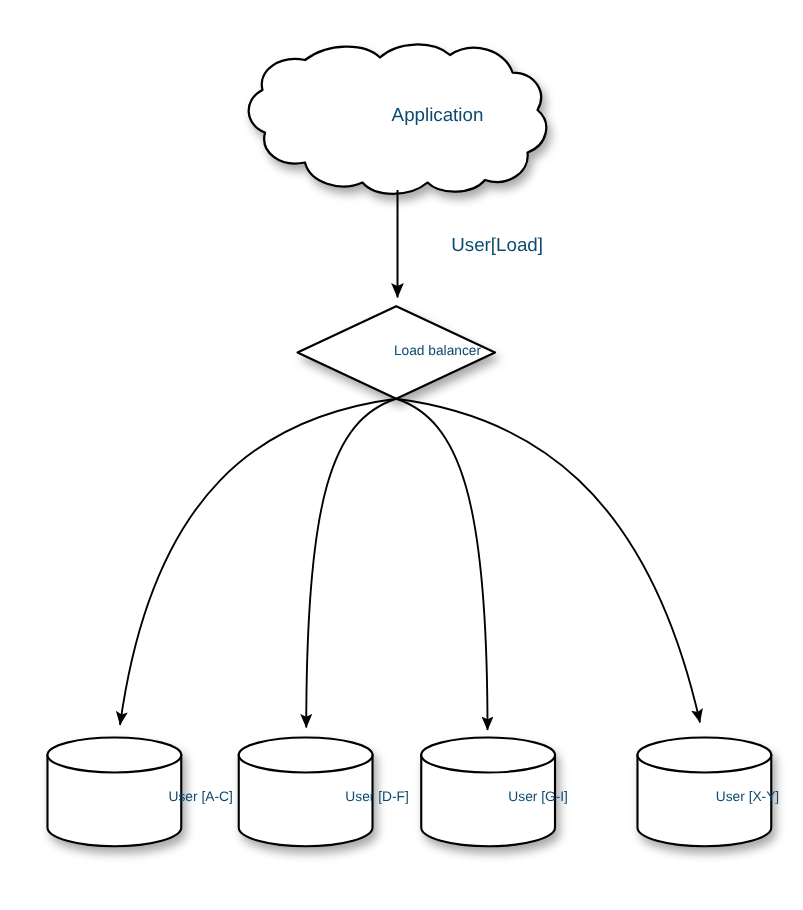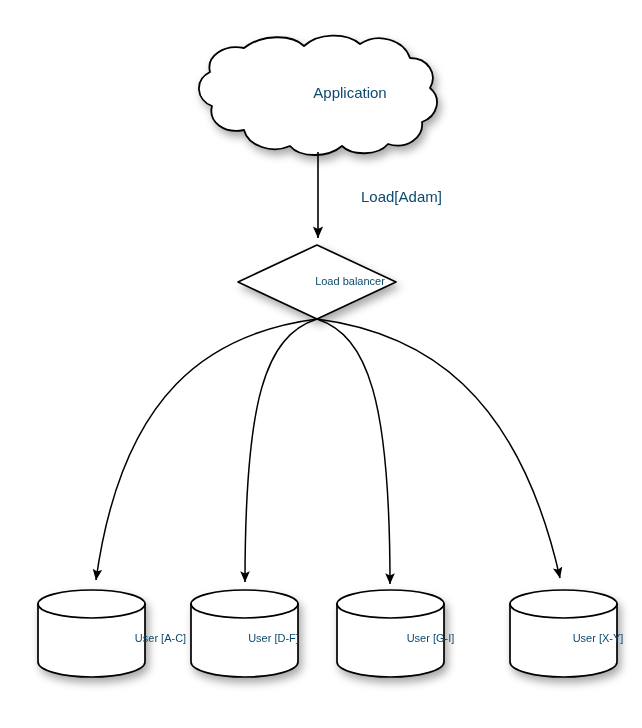--- a/index.html
+++ b/index.html
@@ -52,21 +52,21 @@
     font-size: 15px;
     left: 332px;
     top: 188px;
   }
   .label-db {
     font-size: 11px;
     top: 632px;
     text-align: center;
   }
   .db1 { left: 38px;  width: 107px; margin-left: 40px; }
-  .db2 { left: 191px; width: 107px; }
+  .db2 { left: 191px; width: 107px; text-align: right; }
   .db3 { left: 337px; width: 129px; }
   .db4 { left: 510px; width: 118px; }
 </style>
 </head>
 <body>
 
 <div id="diagram-root">
 
   <svg class="canvas" viewBox="0 0 642 728">
     <defs>
@@ -131,21 +131,21 @@
     </g>
 
     <g filter="url(#softshadow)">
       <path d="M 510 604 L 510 662 A 53.5 15 0 0 0 617 662 L 617 604 Z" fill="#ffffff" stroke="#000000" stroke-width="1.7"></path>
       <ellipse cx="563.5" cy="604" rx="53.5" ry="14" fill="#ffffff" stroke="#000000" stroke-width="1.7"></ellipse>
     </g>
   </svg>
 
   <div class="node-label label-cloud">Application</div>
 
-  <div class="node-label label-edge">Load[Adam]</div>
+  <div class="node-label label-edge">User[Load]</div>
 
   <div class="node-label label-diamond">Load balancer</div>
 
   <div class="node-label label-db db1">User [A-C]</div>
 
   <div class="node-label label-db db2">User [D-F]</div>
 
   <div class="node-label label-db db3">User [G-I]</div>
 
   <div class="node-label label-db db4">User [X-Y]</div>

